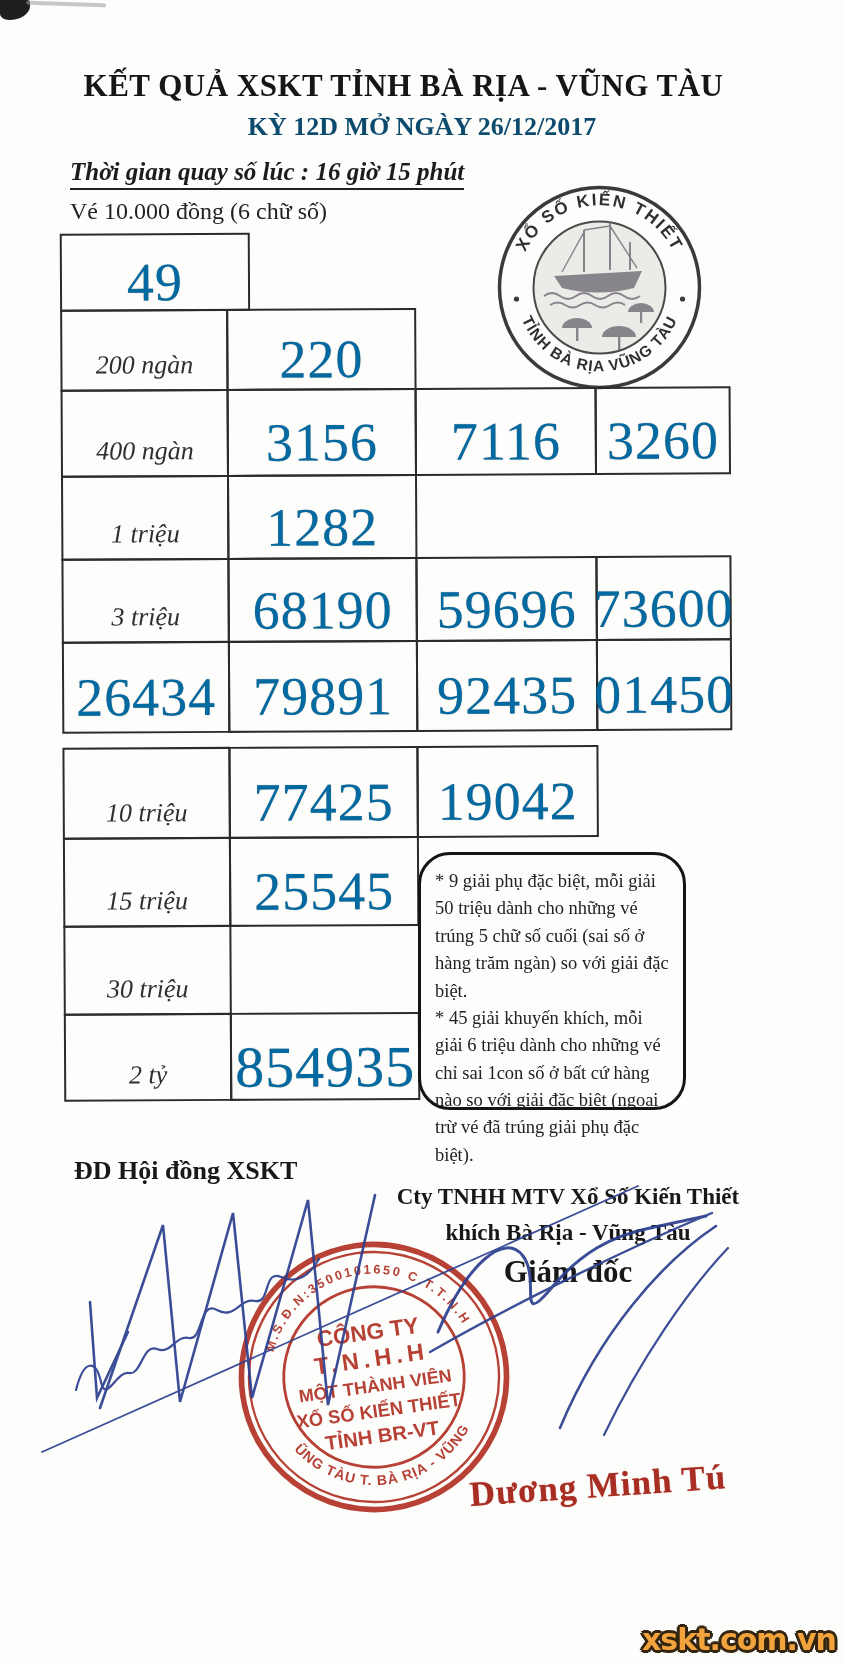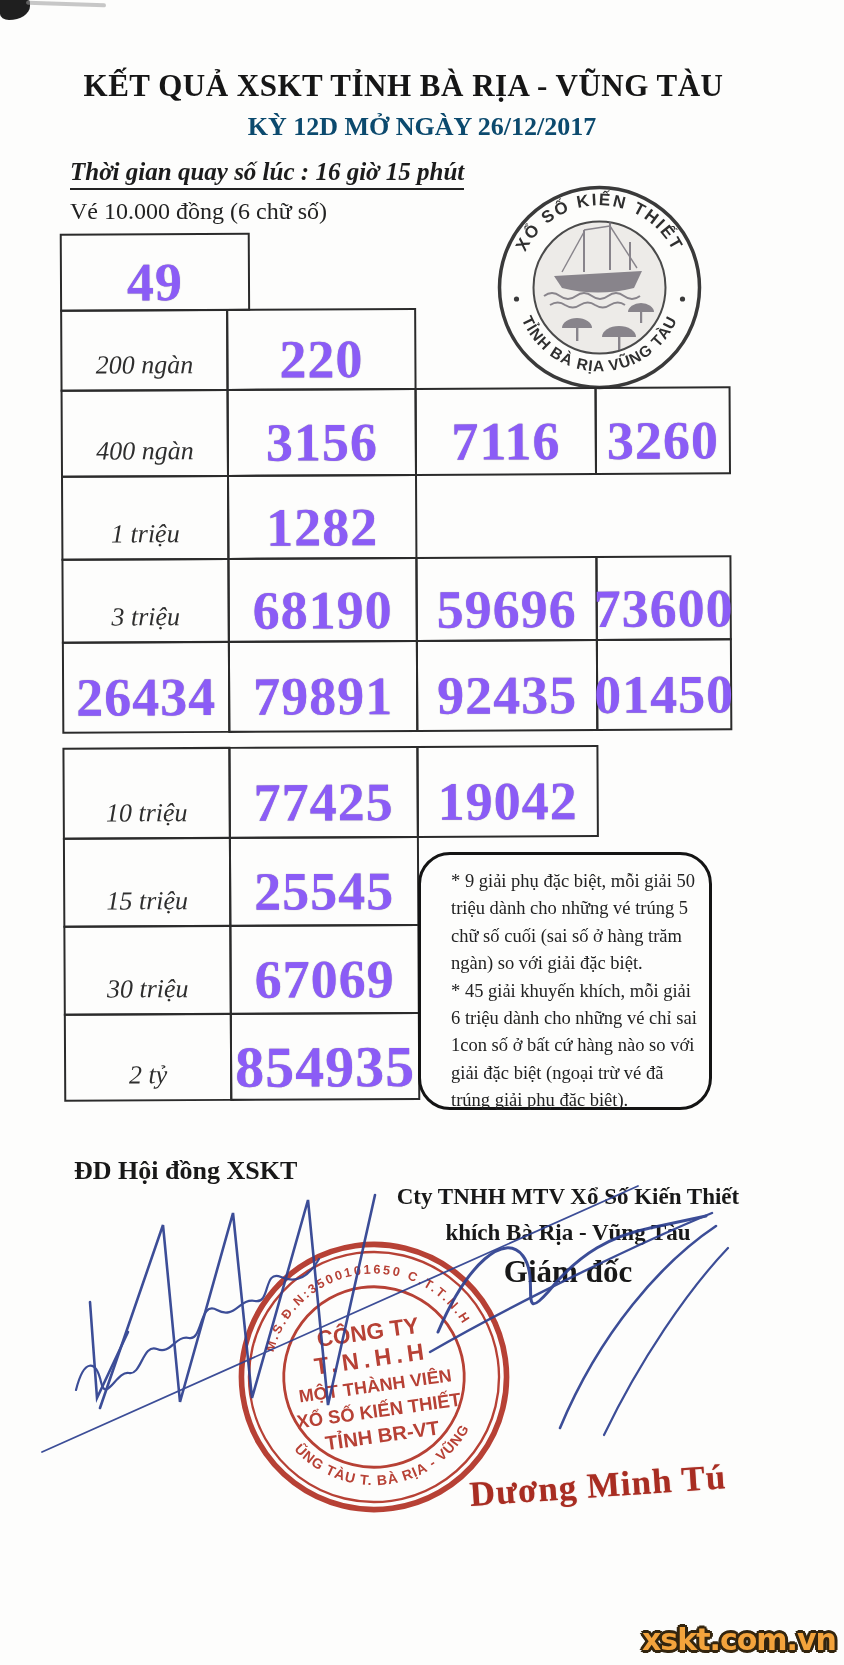--- a/index.html
+++ b/index.html
@@ -24,28 +24,28 @@
   .cell{border:2px solid #2b2b2b;box-sizing:border-box;display:flex;
         justify-content:center;background:transparent;}
   .cell + .cell{margin-left:-2px;}
   .w-label{width:168px;}
   .w-c1{width:190px;}
   .w-c2{width:182px;}
   .w-c3{width:136px;}
   .cell.lab{align-items:flex-end;padding-bottom:9px;}
   .cell.lab span{font-style:italic;font-size:26px;color:#2e2e2e;}
   .cell.num{align-items:center;}
-  .cell.num span{font-weight:bold;font-size:54px;color:#8b5cf6;
+  .cell.num span{font-weight:normal;font-size:54px;color:#0369a1;
         text-shadow:0 0 1px rgba(20,20,20,.45);letter-spacing:1px;margin-top:20px;}
   .cell.num.jack span{font-size:58px;}
 
   
-  .notebox{position:absolute;left:418px;top:852px;width:294px;height:258px;
+  .notebox{position:absolute;left:418px;top:852px;width:268px;height:258px;
         border:3px solid #141414;border-radius:32px;box-sizing:border-box;
-        padding:13px 10px 6px 30px;font-size:18.5px;line-height:1.48;color:#222;}
+        padding:13px 10px 6px 14px;font-size:18.5px;line-height:1.48;color:#222;}
   .notebox p{margin:0;}
 
   
   .left-title{position:absolute;left:74px;top:1156px;font-size:26px;font-weight:bold;color:#181818;}
   .company{position:absolute;left:386px;top:1184px;width:364px;text-align:center;color:#181818;}
   .company .l1{font-size:23px;font-weight:bold;}
   .company .l2{font-size:23px;font-weight:bold;margin-top:10px;}
   .company .dir{font-size:31px;font-weight:bold;margin-top:8px;}
 
   
@@ -205,23 +205,20 @@
           <span>15 triệu</span>
         </div>
       <div class="cell num w-c1">
           <span>25545</span>
         </div>
     </div>
     <div class="t-row" style="height:90px">
       <div class="cell lab w-label">
           <span>30 triệu</span>
         </div>
-      <div class="cell num w-c1">
-          <span>67069</span>
-        </div>
     </div>
     <div class="t-row" style="height:88px">
       <div class="cell lab w-label">
           <span>2 tỷ</span>
         </div>
       <div class="cell num jack w-c1">
           <span>854935</span>
         </div>
     </div>
   </div>

